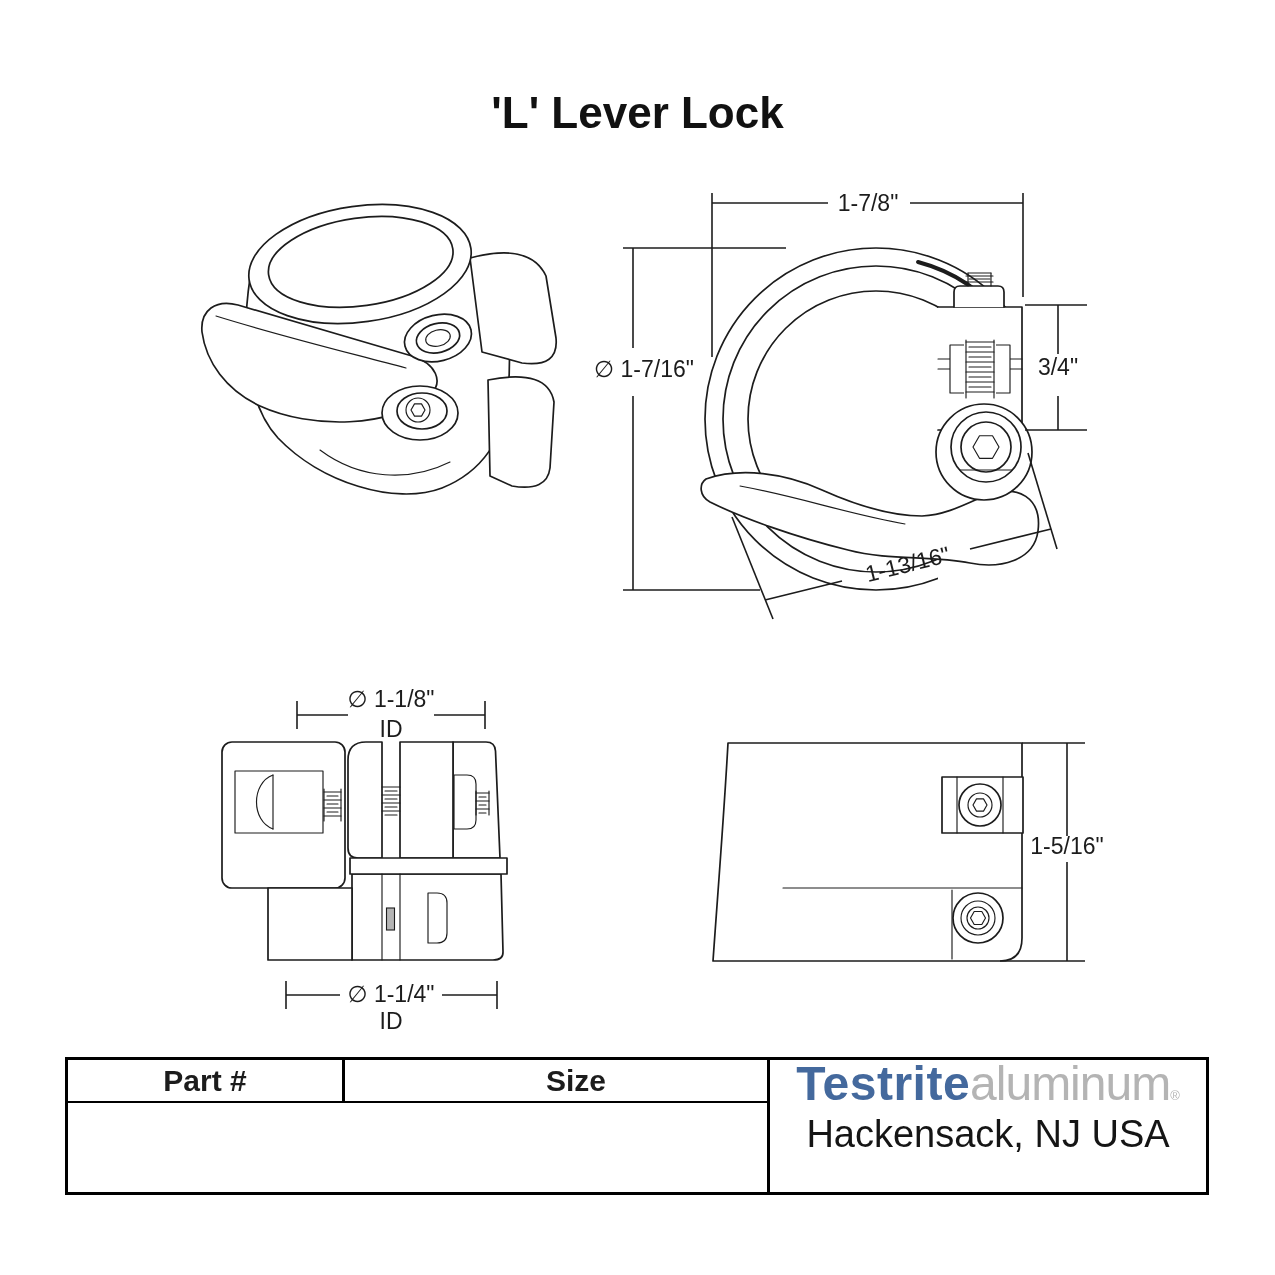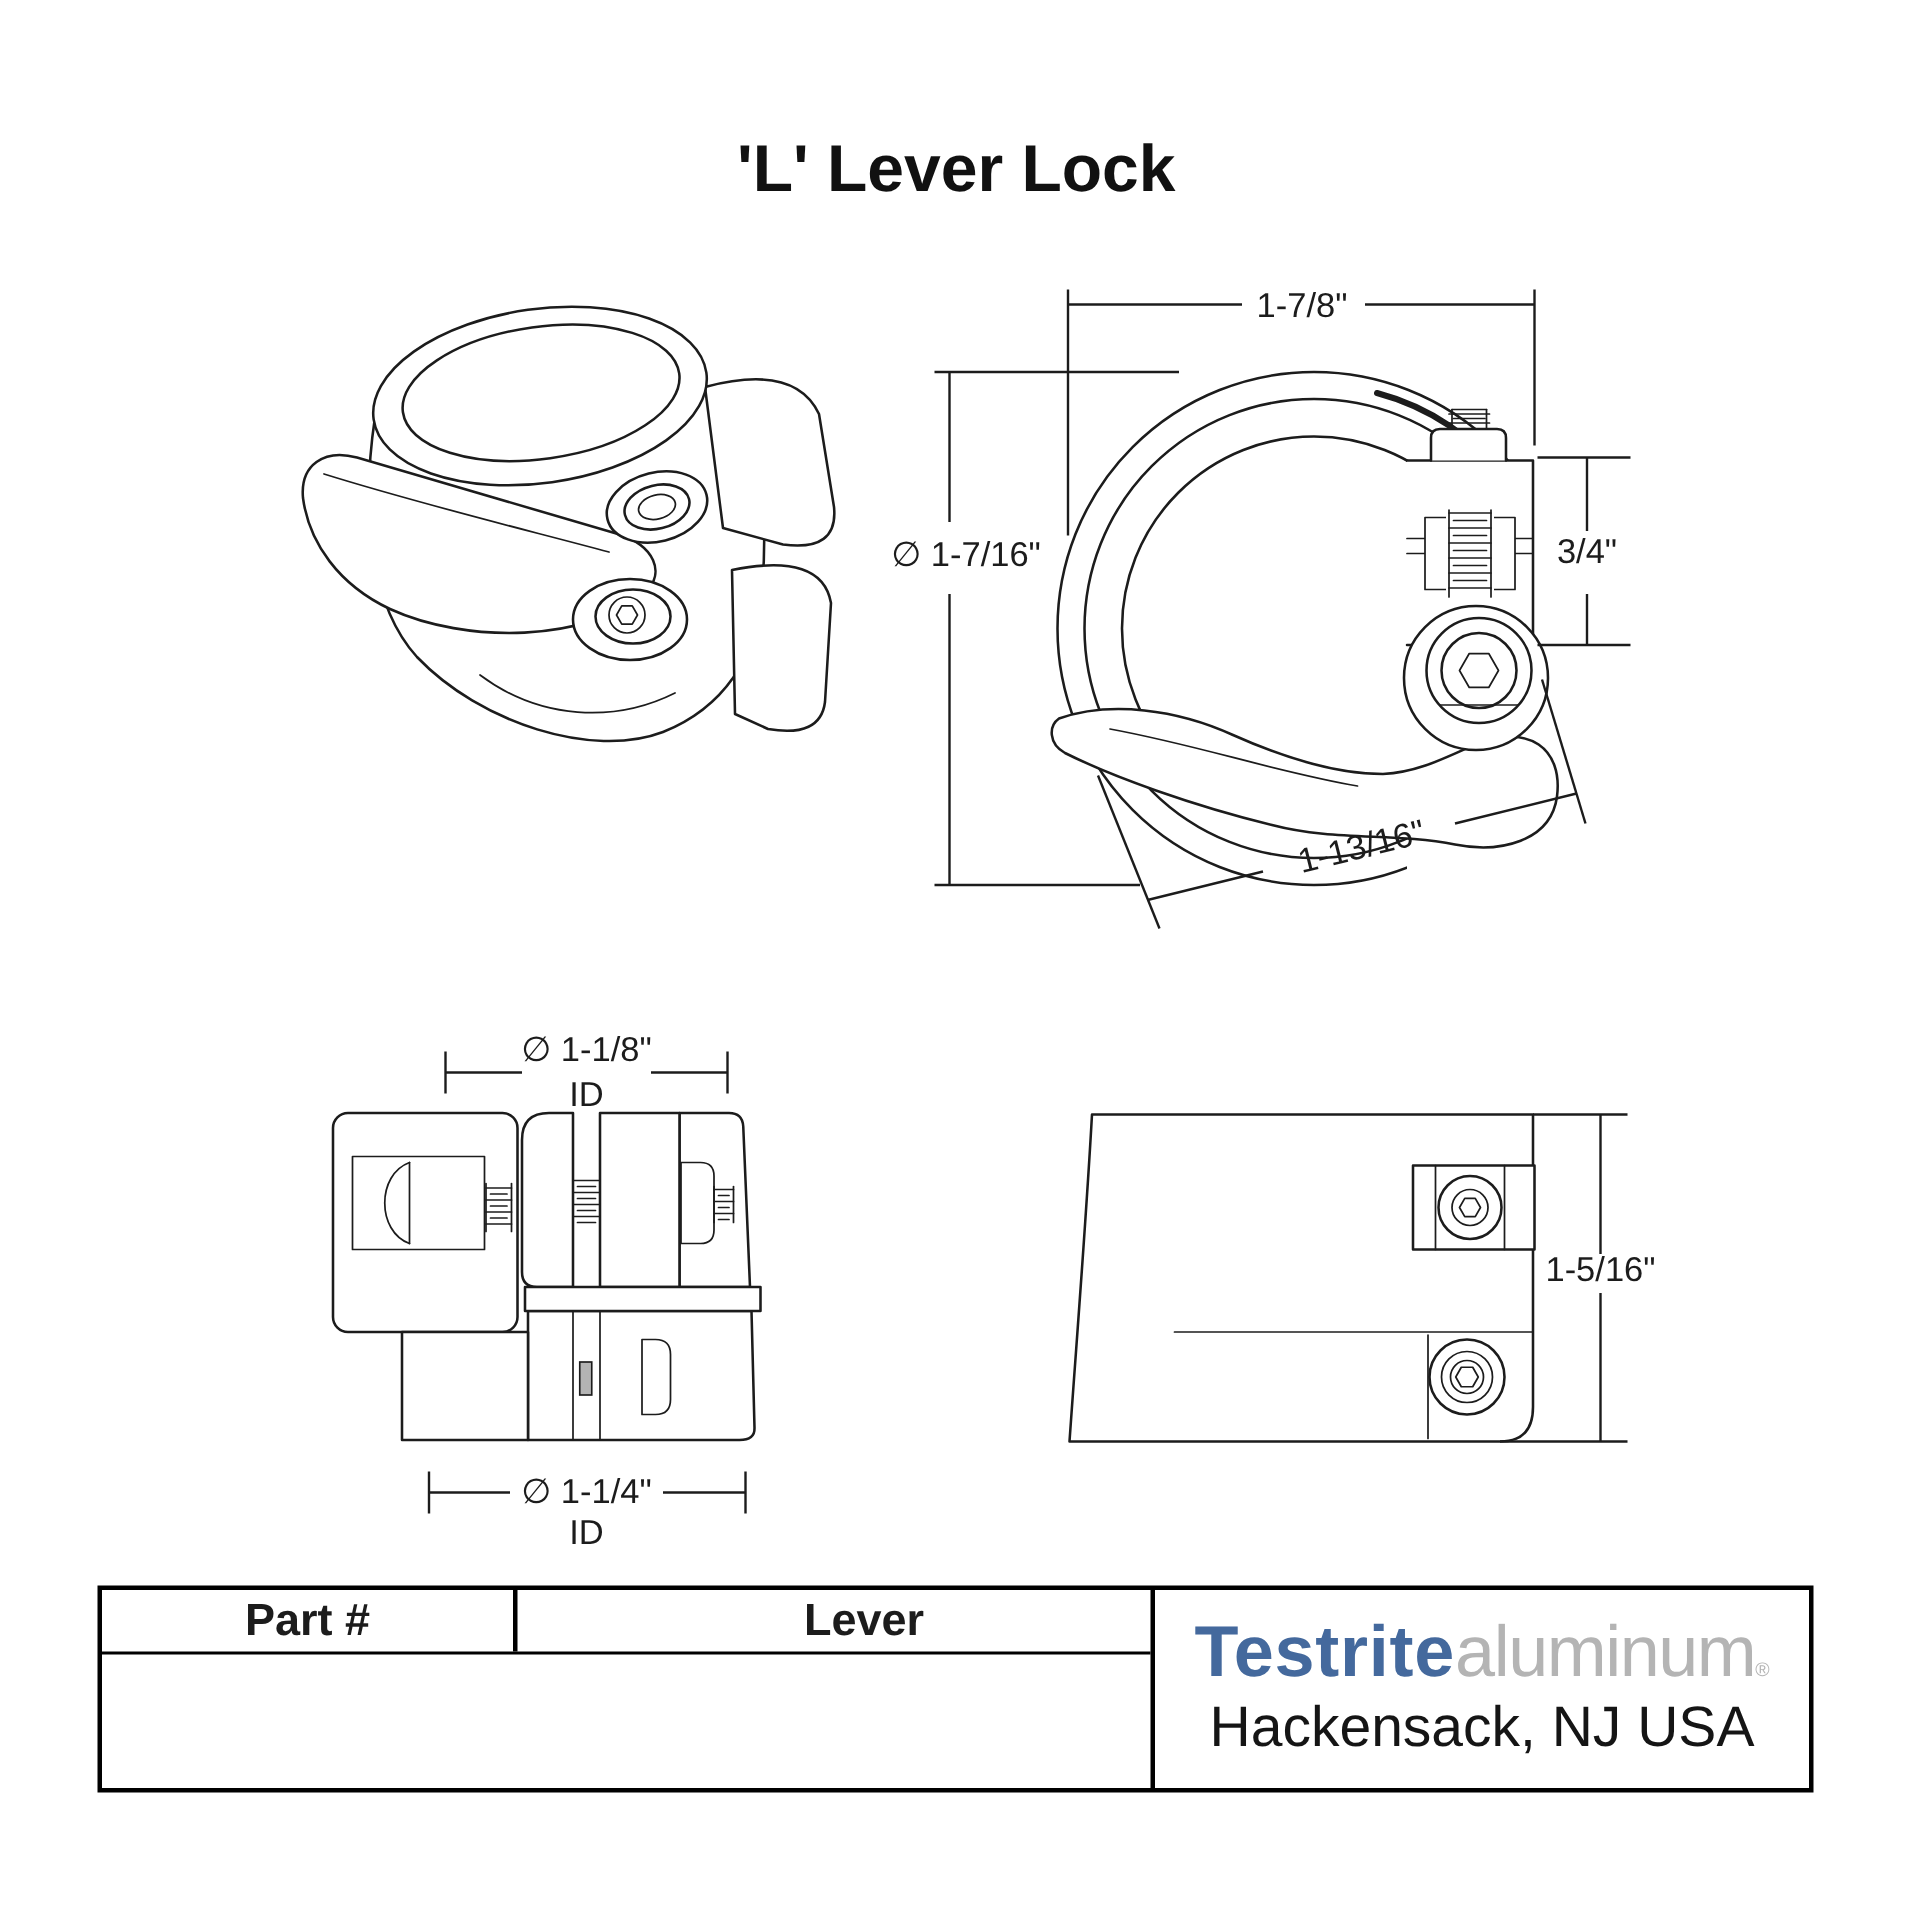--- a/index.html
+++ b/index.html
@@ -27,21 +27,21 @@
     position:absolute; left:65px; top:1057px; width:1144px; height:138px;
     border:3px solid #000; box-sizing:border-box; display:flex; background:#fff;
   }
   .spec-left { width:702px; border-right:3px solid #000; box-sizing:border-box; display:flex; flex-direction:column; }
   .row-head  { height:43px; display:flex; border-bottom:2px solid #000; box-sizing:border-box;gap:40px; }
   .row-body  { flex:1; display:flex; border-top:2px solid #000; margin-top:2px; box-sizing:border-box; }
   .cell-part { width:277px; border-right:3px solid #000; box-sizing:border-box; display:flex; align-items:center; justify-content:center; }
   .cell-size { flex:1; display:flex; align-items:center; justify-content:center; }
   .row-head .cell-part, .row-head .cell-size { font-weight:bold; font-size:30px; }
   .row-body .cell-part, .row-body .cell-size { font-size:28px; }
-  .logo-cell { flex:1; display:flex; flex-direction:column; align-items:center; justify-content:center; }
+  .logo-cell { flex:1; display:flex; flex-direction:column; align-items:center; }
   .brandline { line-height:1; white-space:nowrap; }
   .brand-bold  { color:#44699D; font-weight:bold; font-size:48px; letter-spacing:0.5px; }
   .brand-light { color:#B4B4B4; font-weight:400; font-size:48px; letter-spacing:-1px; }
   .brand-reg   { color:#B4B4B4; font-size:13px; }
   .brand-loc   { font-size:38px; color:#151515; margin-top:5px; }
 </style>
 </head>
 <body>
 
 <div class="canvas">
@@ -254,21 +254,21 @@
       <line class="dimline" x1="367" y1="53" x2="367" y2="146"></line>
       <line class="dimline" x1="367" y1="172" x2="367" y2="271"></line>
       <text class="dimtext" x="367" y="164" text-anchor="middle">1-5/16"</text>
     </g>
   </svg>
 
   <div class="spec-table">
     <div class="spec-left">
       <div class="row-head">
         <div class="cell-part">Part #</div>
-        <div class="cell-size">Lever</div>
+        <div class="cell-size">Size</div>
       </div>
     </div>
     <div class="logo-cell">
       <div class="brandline">
         <span class="brand-bold">Testrite</span><span class="brand-light">aluminum</span><span class="brand-reg">®</span>
       </div>
       <div class="brand-loc">Hackensack, NJ USA</div>
     </div>
   </div>
 

